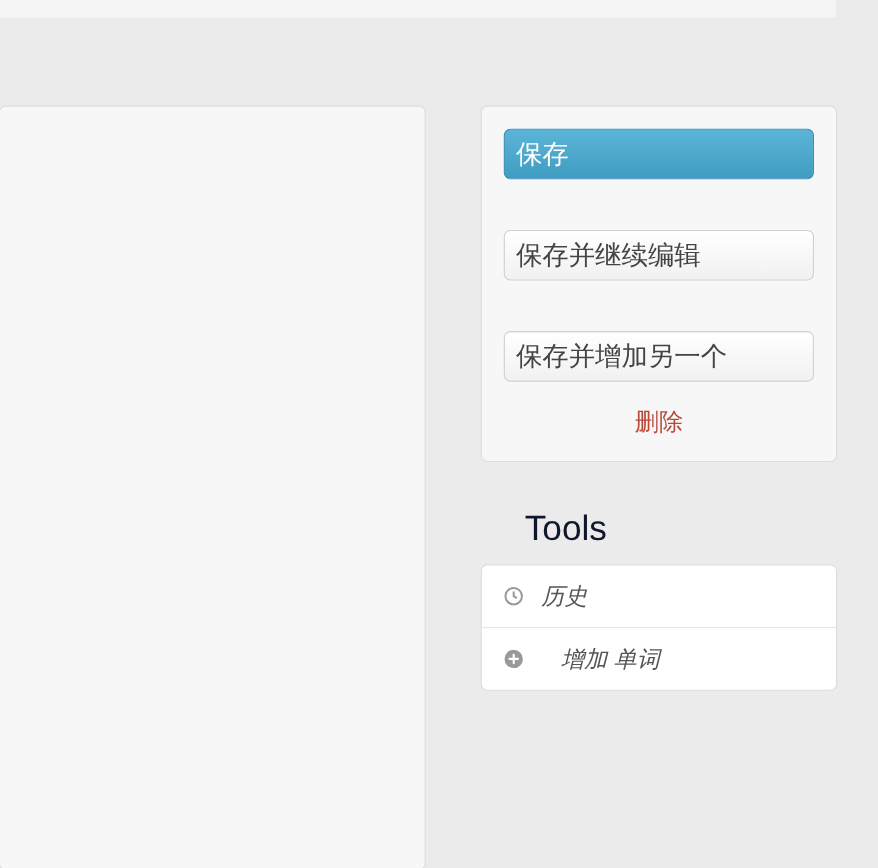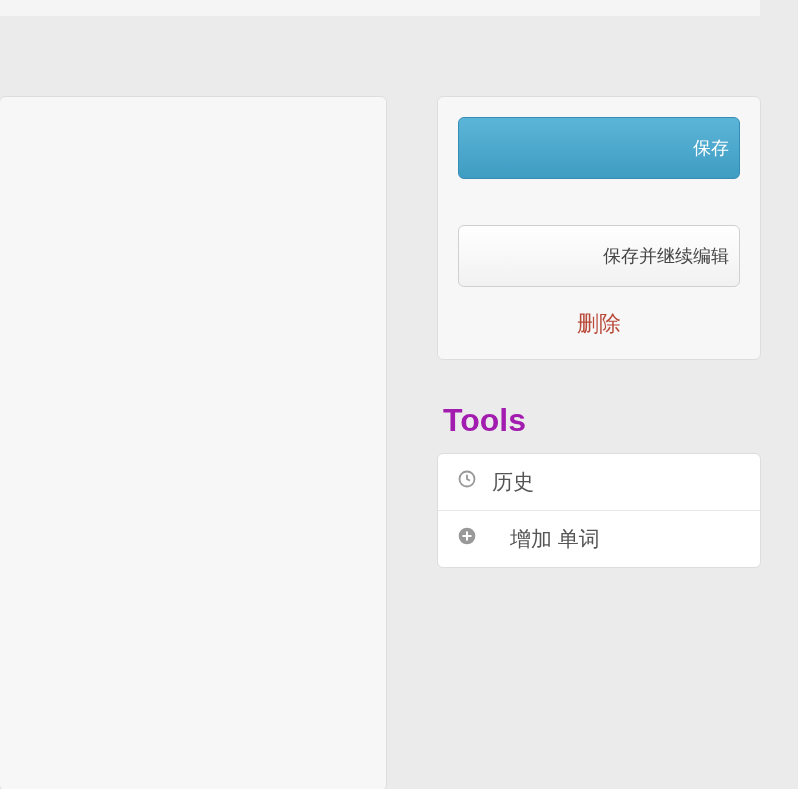--- a/index.html
+++ b/index.html
@@ -42,23 +42,23 @@
       border: 1px solid #ddd;
       border-radius: 6px;
       padding: 20px;
       display: flex;
       flex-direction: column;
       gap: 18px;
     }
     .btn {
       display: block;
       width: 100%;
-      padding: 18px 10px;
-      font-size: 18px;
-      text-align: right;
+      padding: 6px 10px;
+      font-size: 24px;
+      text-align: left;
       border-radius: 6px;
       cursor: pointer;
       border: 1px solid #ccc;
       font-family: inherit;
     }
     .btn-primary {
       background: linear-gradient(to bottom, #5bb5d8 0%, #3f9cc2 100%);
       border: 1px solid #368db3;
       color: #fff;
       font-weight: 500;
@@ -71,40 +71,42 @@
     }
     .delete-link {
       text-align: center;
       font-size: 22px;
       color: #b94a3a;
       cursor: pointer;
       margin-top: 4px;
     }
     .tools-heading {
       font-size: 32px;
-      font-weight: 700;
-      color: #a21caf;
+      font-weight: 400;
+      color: #0f172a;
       margin-top: 42px;
       margin-bottom: 14px;
       padding-left: 6px;
+      margin-left: 34px;
     }
     .tools-list {
       background: #fff;
       border: 1px solid #ddd;
       border-radius: 6px;
       overflow: hidden;
     }
     .tools-item {
       display: flex;
-      align-items: flex-start;
+      align-items: center;
       gap: 14px;
       padding: 14px 18px;
       font-size: 21px;
       color: #555;
       cursor: pointer;
+      font-style: italic;
     }
     .tools-item + .tools-item {
       border-top: 1px solid #e6e6e6;
       gap: 32px;
     }
     .tools-item .icon {
       color: #999;
       display: flex;
       align-items: center;
       justify-content: center;
@@ -121,20 +123,21 @@
 
 <div class="top-bar"></div>
 
 <div class="content-area">
   <div class="main-card"></div>
 
   <div class="sidebar">
     <div class="actions-card">
       <button class="btn btn-primary">保存</button>
       <button class="btn btn-default">保存并继续编辑</button>
+      <button class="btn btn-default">保存并增加另一个</button>
       <a class="delete-link">删除</a>
     </div>
 
     <h2 class="tools-heading">Tools</h2>
 
     <div class="tools-list">
       <div class="tools-item">
         <span class="icon">
           <svg viewBox="0 0 24 24" fill="none" stroke="currentColor" stroke-width="2.2">
             <circle cx="12" cy="12" r="9"></circle>

